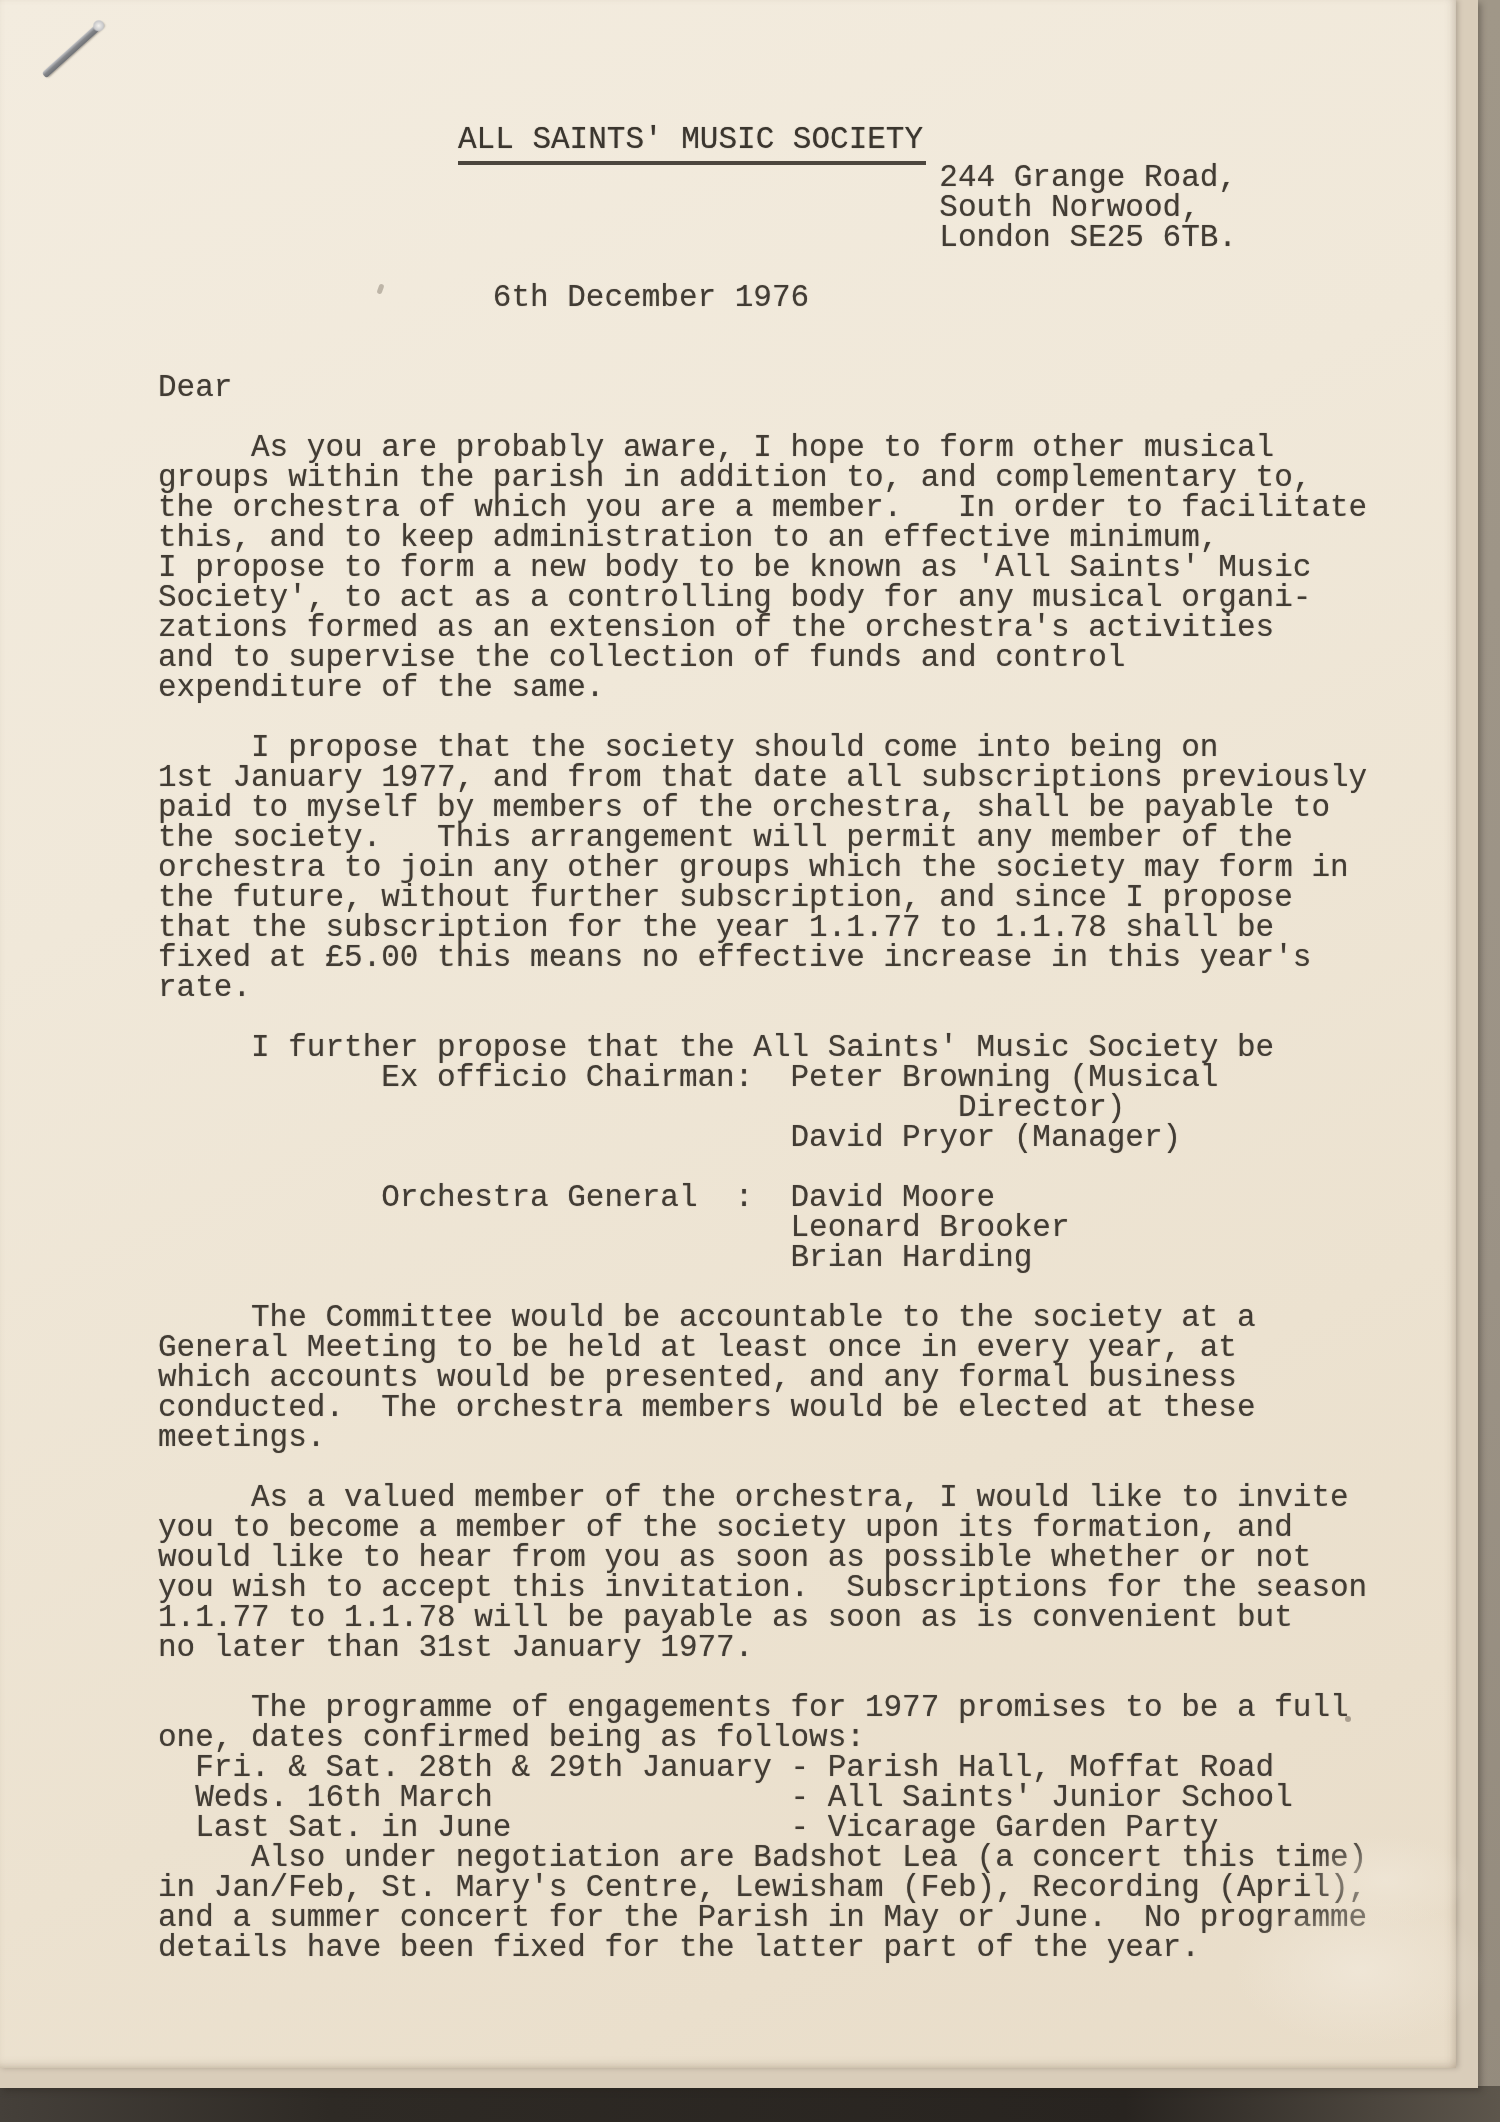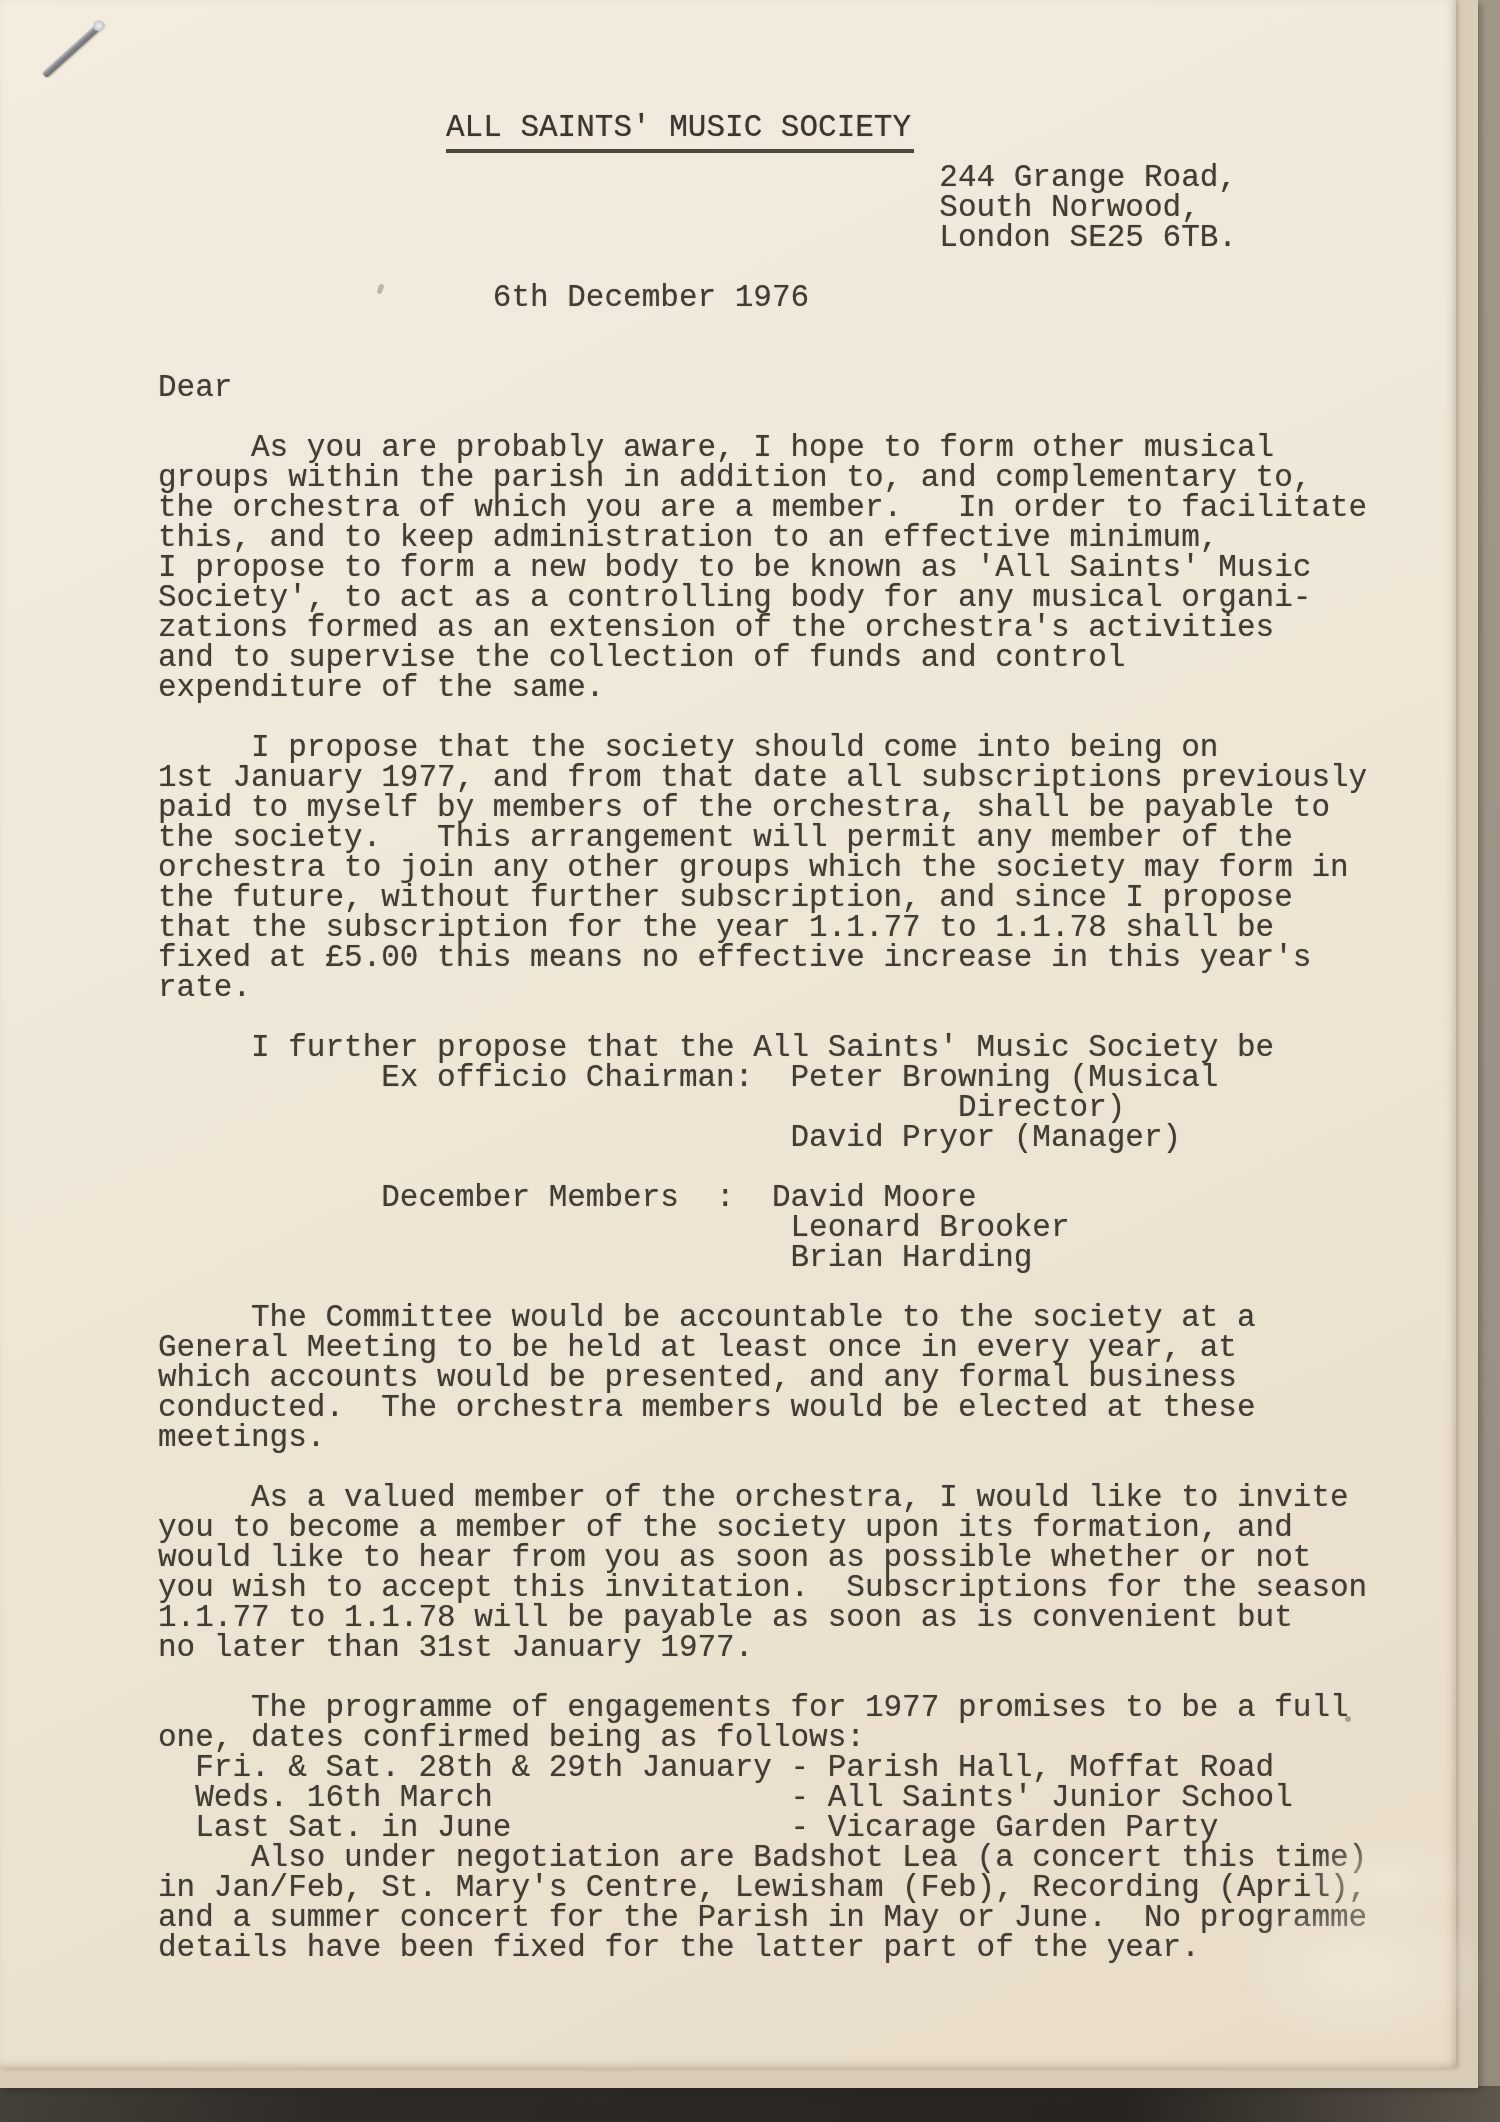--- a/index.html
+++ b/index.html
@@ -73,21 +73,21 @@
     top: -3px;
     width: 12px;
     height: 12px;
     border-radius: 50%;
     background: radial-gradient(circle, #f4f2ee 0%, #c9c9cb 55%, rgba(180,180,184,0) 75%);
   }
   .title {
     position: absolute;
     left: 446px;
     top: 110px;
-    margin: 0;
+    margin: 12px;
     display: inline-block;
     font-size: 31px;
     font-weight: normal;
     letter-spacing: 0;
     white-space: pre;
     color: #3b362f;
     text-shadow: 0 0 1px rgba(55, 49, 41, 0.65);
     border-bottom: 4px solid rgba(52, 47, 40, 0.88);
     padding: 0 3px 4px 0;
   }
@@ -185,21 +185,21 @@
         <div class="line">the future, without further subscription, and since I propose</div>
         <div class="line">that the subscription for the year 1.1.77 to 1.1.78 shall be</div>
         <div class="line">fixed at £5.00 this means no effective increase in this year's</div>
         <div class="line">rate.</div>
         <div class="line"></div>
         <div class="line">     I further propose that the All Saints' Music Society be</div>
         <div class="line">            Ex officio Chairman:  Peter Browning (Musical</div>
         <div class="line">                                           Director)</div>
         <div class="line">                                  David Pryor (Manager)</div>
         <div class="line"></div>
-        <div class="line">            December Members  :  David Moore</div>
+        <div class="line">            Orchestra General  :  David Moore</div>
         <div class="line">                                  Leonard Brooker</div>
         <div class="line">                                  Brian Harding</div>
         <div class="line"></div>
         <div class="line">     The Committee would be accountable to the society at a</div>
         <div class="line">General Meeting to be held at least once in every year, at</div>
         <div class="line">which accounts would be presented, and any formal business</div>
         <div class="line">conducted.  The orchestra members would be elected at these</div>
         <div class="line">meetings.</div>
         <div class="line"></div>
         <div class="line">     As a valued member of the orchestra, I would like to invite</div>

